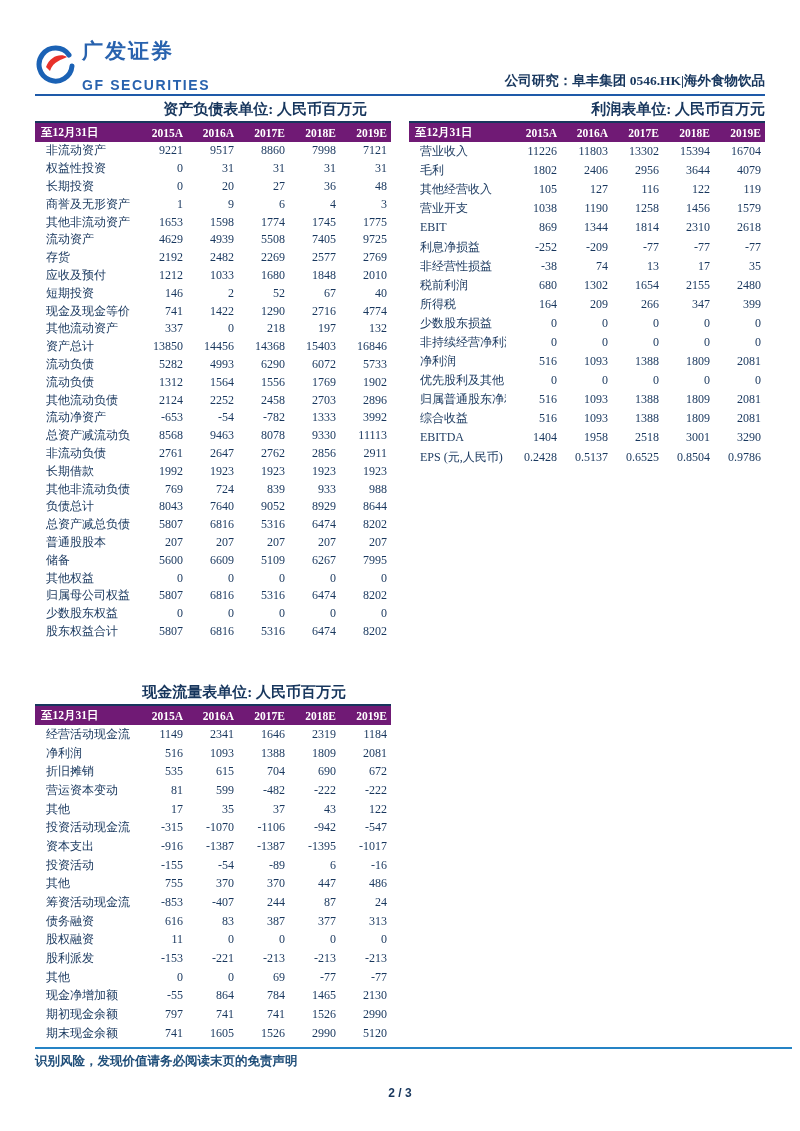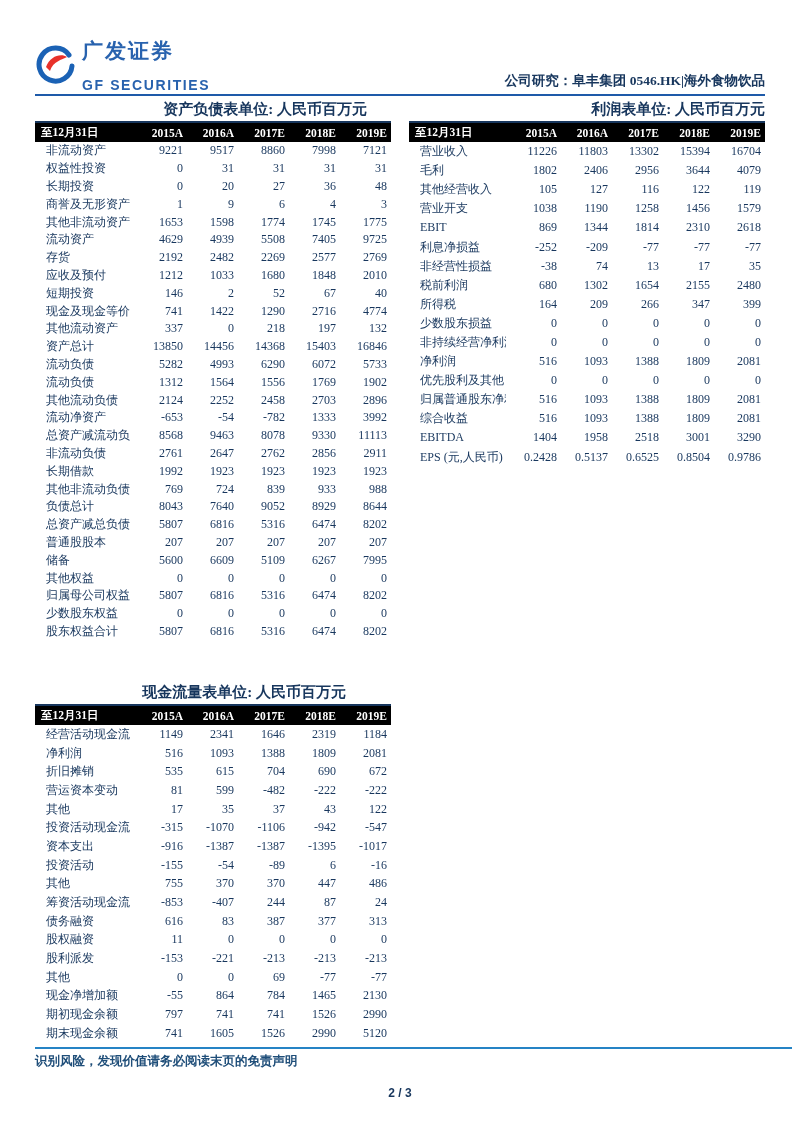--- a/index.html
+++ b/index.html
@@ -17,21 +17,21 @@
 
   
   .table{position:absolute;width:356px;}
   .t-balance{left:35px;top:99px;}
   .t-income{left:409px;top:99px;}
   .t-cashflow{left:35px;top:682px;}
   .table-title{display:flex;justify-content:flex-end;align-items:flex-end;height:20px;margin-bottom:2px;
                font-size:15px;font-weight:bold;color:#17365D;}
   .t-balance .unit{margin-right:24px;}
   .t-cashflow .unit{margin-right:45px;}
-  .thead{display:flex;align-items:center;height:19px;background:#000000;color:#ffffff;
+  .thead{display:flex;align-items:center;height:19px;background:#701a75;color:#ffffff;
          font-weight:bold;font-size:11.5px;border-top:2px solid #17365D;}
   .thead .c-label{padding-left:6px;}
   .tr{display:flex;align-items:center;font-size:12px;color:#17365D;}
   .t-balance .tr{height:17.8px;}
   .t-income .tr{height:19.1px;}
   .t-cashflow .tr{height:18.7px;}
   .tr.bold{font-weight:normal;}
   .c-label{flex:1;text-align:left;padding-left:11px;white-space:nowrap;overflow:hidden;}
   .c-val{width:51px;text-align:right;white-space:nowrap;}
   .thead .c-val:last-child,.tr .c-val:last-child{padding-right:4px;}

